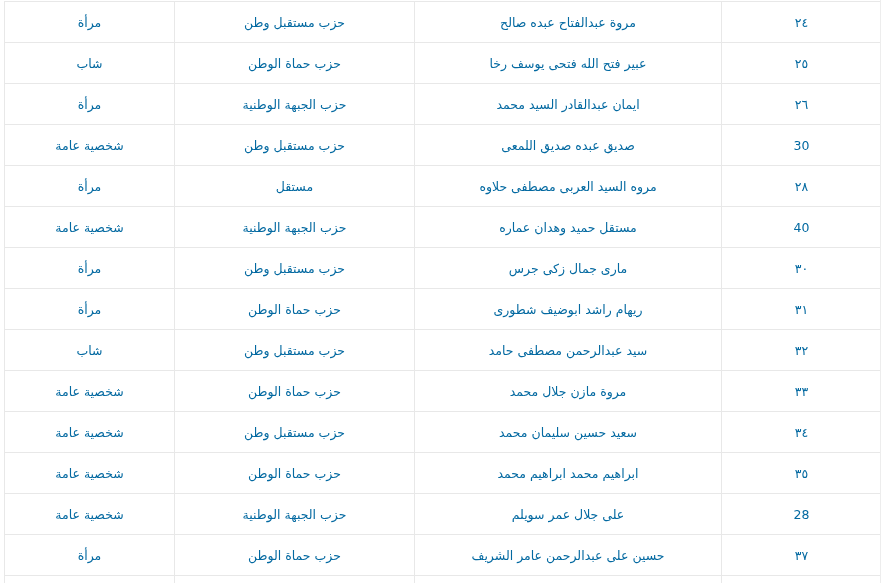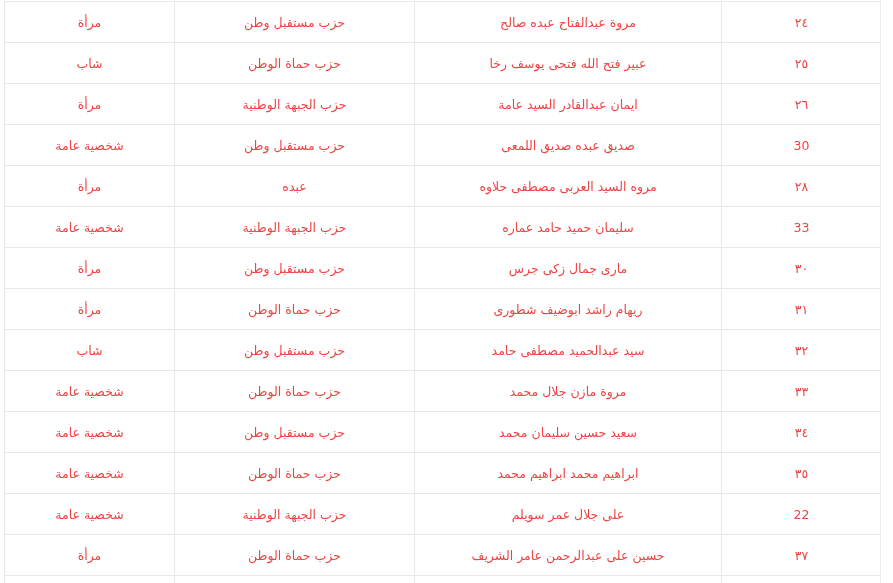--- a/index.html
+++ b/index.html
@@ -34,21 +34,21 @@
   col.c-name { width: 307px; }
   col.c-party{ width: 240px; }
   col.c-cat  { width: 170px; }
   td {
     border: 1px solid #e8e8e8;
     height: 40px;
     padding: 0 6px;
     text-align: center;
     vertical-align: middle;
     font-size: 12.5px;
-    color: #ef4444;
+    color: #0369a1;
     white-space: nowrap;
     overflow: hidden;
   }
   .right-strip {
     position: absolute;
     right: 0;
     top: 0;
     width: 12px;
     height: 583px;
     background: #ffffff;
@@ -75,57 +75,57 @@
             <td>مرأة</td>
           </tr>
           <tr>
             <td>٢٥</td>
             <td>عبير فتح الله فتحى يوسف رخا</td>
             <td>حزب حماة الوطن</td>
             <td>شاب</td>
           </tr>
           <tr>
             <td>٢٦</td>
-            <td>ايمان عبدالقادر السيد عامة</td>
+            <td>ايمان عبدالقادر السيد محمد</td>
             <td>حزب الجبهة الوطنية</td>
             <td>مرأة</td>
           </tr>
           <tr>
             <td>30</td>
             <td>صديق عبده صديق اللمعى</td>
             <td>حزب مستقبل وطن</td>
             <td>شخصية عامة</td>
           </tr>
           <tr>
             <td>٢٨</td>
             <td>مروه السيد العربى مصطفى حلاوه</td>
-            <td>عبده</td>
+            <td>مستقل</td>
             <td>مرأة</td>
           </tr>
           <tr>
-            <td>33</td>
-            <td>سليمان حميد حامد عماره</td>
+            <td>40</td>
+            <td>مستقل حميد وهدان عماره</td>
             <td>حزب الجبهة الوطنية</td>
             <td>شخصية عامة</td>
           </tr>
           <tr>
             <td>٣٠</td>
             <td>مارى جمال زكى جرس</td>
             <td>حزب مستقبل وطن</td>
             <td>مرأة</td>
           </tr>
           <tr>
             <td>٣١</td>
             <td>ريهام راشد ابوضيف شطورى</td>
             <td>حزب حماة الوطن</td>
             <td>مرأة</td>
           </tr>
           <tr>
             <td>٣٢</td>
-            <td>سيد عبدالحميد مصطفى حامد</td>
+            <td>سيد عبدالرحمن مصطفى حامد</td>
             <td>حزب مستقبل وطن</td>
             <td>شاب</td>
           </tr>
           <tr>
             <td>٣٣</td>
             <td>مروة مازن جلال محمد</td>
             <td>حزب حماة الوطن</td>
             <td>شخصية عامة</td>
           </tr>
           <tr>
@@ -134,21 +134,21 @@
             <td>حزب مستقبل وطن</td>
             <td>شخصية عامة</td>
           </tr>
           <tr>
             <td>٣٥</td>
             <td>ابراهيم محمد ابراهيم محمد</td>
             <td>حزب حماة الوطن</td>
             <td>شخصية عامة</td>
           </tr>
           <tr>
-            <td>22</td>
+            <td>28</td>
             <td>على جلال عمر سويلم</td>
             <td>حزب الجبهة الوطنية</td>
             <td>شخصية عامة</td>
           </tr>
           <tr>
             <td>٣٧</td>
             <td>حسين على عبدالرحمن عامر الشريف</td>
             <td>حزب حماة الوطن</td>
             <td>مرأة</td>
           </tr>

